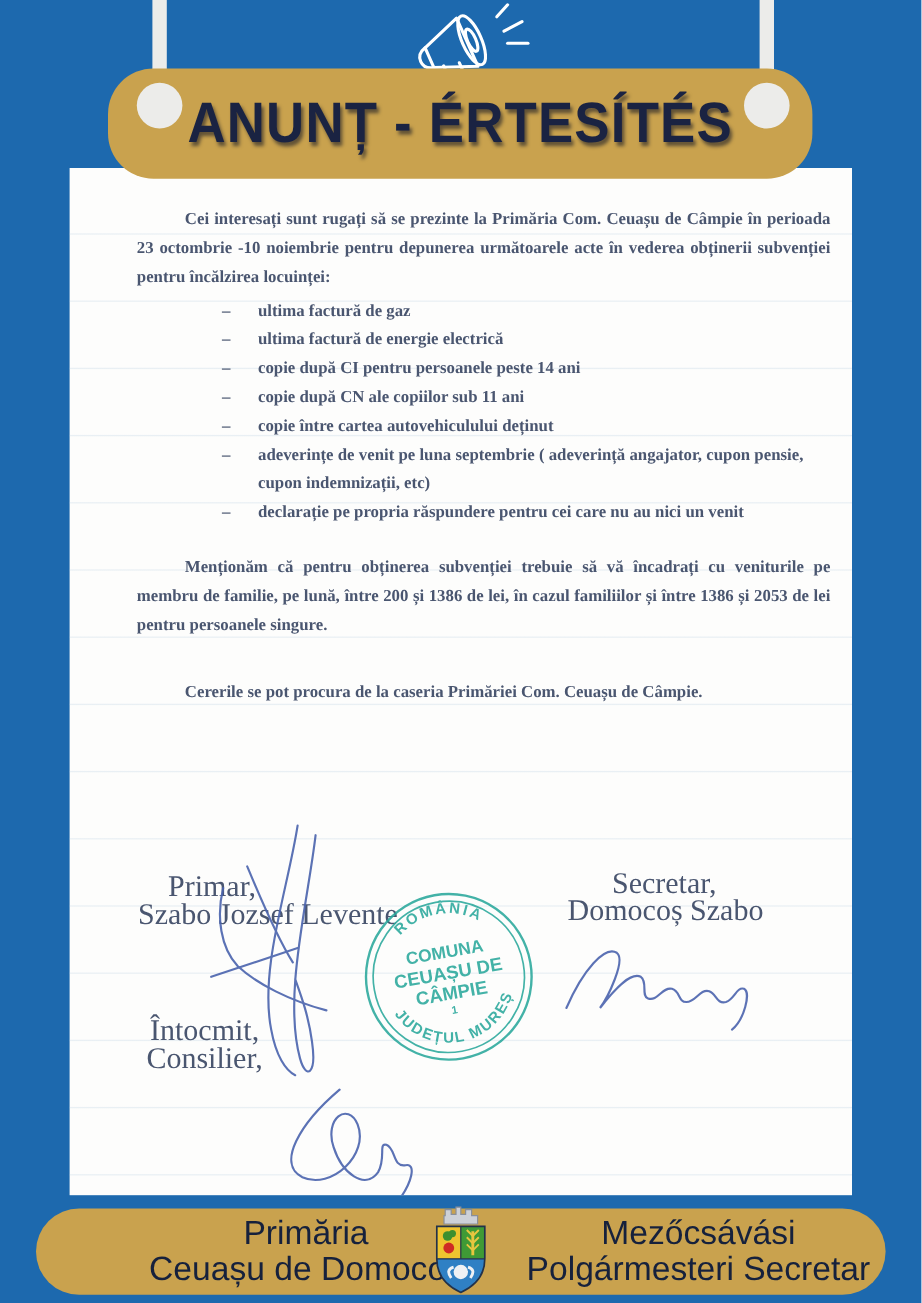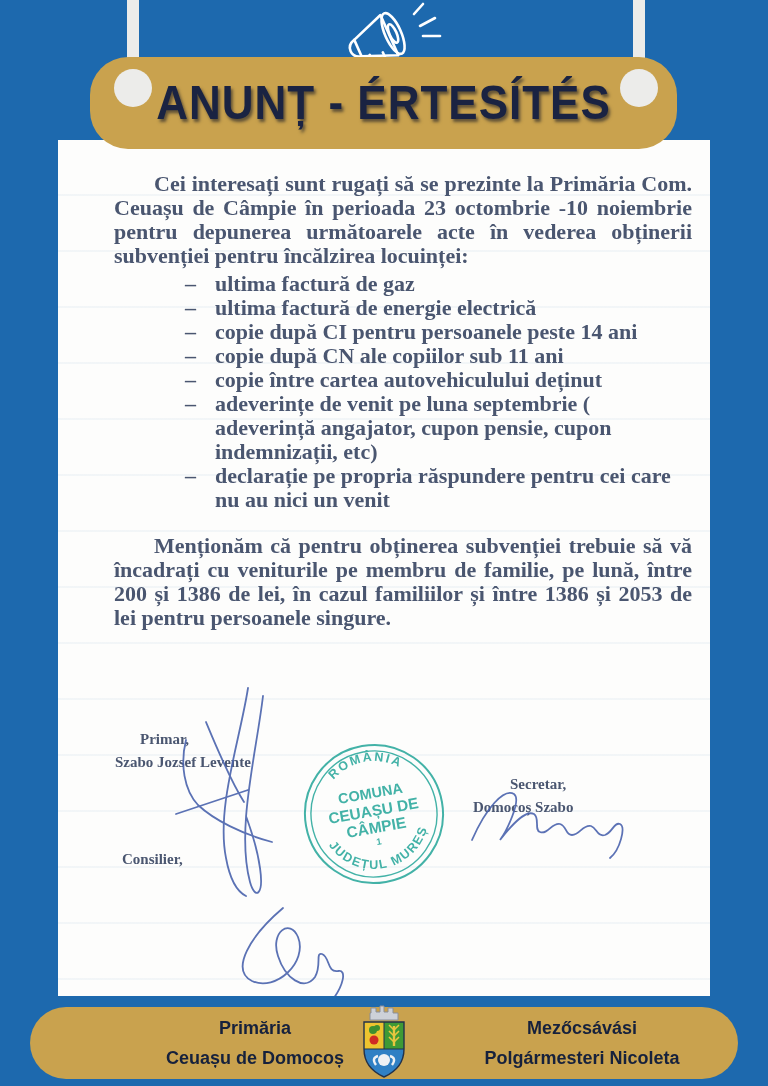--- a/index.html
+++ b/index.html
@@ -21,48 +21,48 @@
              text-shadow:2px 3px 3px rgba(10,15,35,0.55);transform:scaleY(1.08);}
 
   .megaphone{position:absolute;left:328px;top:0px;z-index:1;}
 
   
   .paper{position:absolute;left:58px;top:140px;width:652px;height:856px;background:#fdfdfc;
          background-image:repeating-linear-gradient(180deg,
             rgba(175,200,220,0.0) 0px, rgba(175,200,220,0.0) 54px,
             rgba(175,200,220,0.28) 55px, rgba(175,200,220,0.0) 56px);
          color:#4a5670;}
-  .doc-text{padding:32px 18px 0 56px;font-size:22px;line-height:24px;font-weight:700;
+  .doc-text{padding:32px 18px 0 56px;font-size:14px;line-height:24px;font-weight:700;
             text-align:justify;}
   .doc-text p{margin:0 0 0 0;text-indent:40px;}
   ul.doc-list{list-style:none;margin:4px 0 0 0;padding:0;}
   ul.doc-list li{position:relative;padding-left:101px;text-align:left;}
   ul.doc-list li .dash{position:absolute;left:71px;top:0;}
   .para2{margin-top:22px !important;}
   .para3{margin-top:32px !important;}
 
   
-  .sig-label{position:absolute;font-size:15px;line-height:23px;font-weight:700;color:#4a5670;}
+  .sig-label{position:absolute;font-size:25px;line-height:23px;font-weight:400;color:#4a5670;}
   .primar-block{left:57px;top:588px;}
   .primar-block .l1{padding-left:25px;}
-  .secretar-block{left:415px;top:585px;margin-top:48px;}
+  .secretar-block{left:415px;top:585px;}
   .secretar-block .l1{padding-left:37px;}
   .intocmit-block{left:62px;top:708px;}
   .intocmit-block .l1{padding-left:5px;}
   .intocmit-block .l2{padding-left:2px;}
 
   .sig-ink{position:absolute;inset:0;pointer-events:none;}
 
   .stamp{position:absolute;left:240px;top:598px;width:152px;height:152px;opacity:0.88;}
 
   
   .footer{position:absolute;left:30px;top:1007px;width:708px;height:72px;background:#c9a24e;
           border-radius:36px;z-index:2;}
   .footer .ftext{position:absolute;top:50%;transform:translateY(-50%);
-          font-family:"Liberation Sans", sans-serif;font-weight:700;font-size:18px;
+          font-family:"Liberation Sans", sans-serif;font-weight:400;font-size:28px;
           line-height:30px;color:#16213c;text-align:center;}
   .footer .left-text{left:40px;width:370px;}
   .footer .right-text{right:6px;width:300px;}
   .crest{position:absolute;left:50%;transform:translateX(-50%);top:-5px;}
 </style>
 </head>
 <body>
 
 <div class="stage">
 
@@ -98,31 +98,33 @@
       <ul class="doc-list">
         <li><span class="dash">–</span><span>ultima factură de gaz</span></li>
         <li><span class="dash">–</span><span>ultima factură de energie electrică</span></li>
         <li><span class="dash">–</span><span>copie după CI pentru persoanele peste 14 ani</span></li>
         <li><span class="dash">–</span><span>copie după CN ale copiilor sub 11 ani</span></li>
         <li><span class="dash">–</span><span>copie între cartea autovehiculului deținut</span></li>
         <li><span class="dash">–</span><span>adeverințe de venit pe luna septembrie ( adeverință angajator, cupon pensie, cupon indemnizații, etc)</span></li>
         <li><span class="dash">–</span><span>declarație pe propria răspundere pentru cei care nu au nici un venit</span></li>
       </ul>
       <p class="para2">Menționăm că pentru obținerea subvenției trebuie să vă încadrați cu veniturile pe membru de familie, pe lună, între 200 și 1386 de lei, în cazul familiilor și între 1386 și 2053 de lei pentru persoanele singure.</p>
+      <p class="para3">Cererile se pot procura de la caseria Primăriei Com. Ceuașu de Câmpie.</p>
     </div>
 
     <div class="sig-label primar-block">
       <div class="l1">Primar,</div>
       <div>Szabo Jozsef Levente</div>
     </div>
     <div class="sig-label secretar-block">
       <div class="l1">Secretar,</div>
       <div>Domocoș Szabo</div>
     </div>
     <div class="sig-label intocmit-block">
+      <div class="l1">Întocmit,</div>
       <div class="l2">Consilier,</div>
     </div>
 
     <svg class="sig-ink" viewBox="0 0 652 856">
       <g stroke="#4a63ad" stroke-width="1.8" fill="none" stroke-linecap="round" opacity="0.9">
 
         <path d="M190 548 C 182 600 158 668 168 718 C 172 740 180 752 188 756"></path>
         <path d="M205 556 C 198 615 178 690 192 742 C 197 760 206 756 202 728 C 199 706 193 690 188 676"></path>
         <path d="M128 600 C 122 624 126 650 140 665 C 156 680 184 694 214 702"></path>
         <path d="M118 674 L 190 650"></path>
@@ -186,17 +188,17 @@
           <path d="M41 24 V44" stroke="#e8c63f" stroke-width="2.4"></path>
           <path d="M41 28 L36 23 M41 28 L46 23 M41 34 L36 29 M41 34 L46 29 M41 40 L36 35 M41 40 L46 35" stroke="#e8c63f" stroke-width="1.6"></path>
           <circle cx="31" cy="58" r="6" fill="#eef1f4"></circle>
           <path d="M25 54 q-7 2 -2 9" stroke="#eef1f4" stroke-width="2.4" fill="none"></path>
           <path d="M37 54 q7 2 2 9" stroke="#eef1f4" stroke-width="2.4" fill="none"></path>
         </g>
       </svg>
     </div>
     <div class="ftext right-text">
       <div>Mezőcsávási</div>
-      <div>Polgármesteri Nicoleta</div>
+      <div>Polgármesteri Secretar</div>
     </div>
   </div>
 
 </div>
 
 </body></html>

